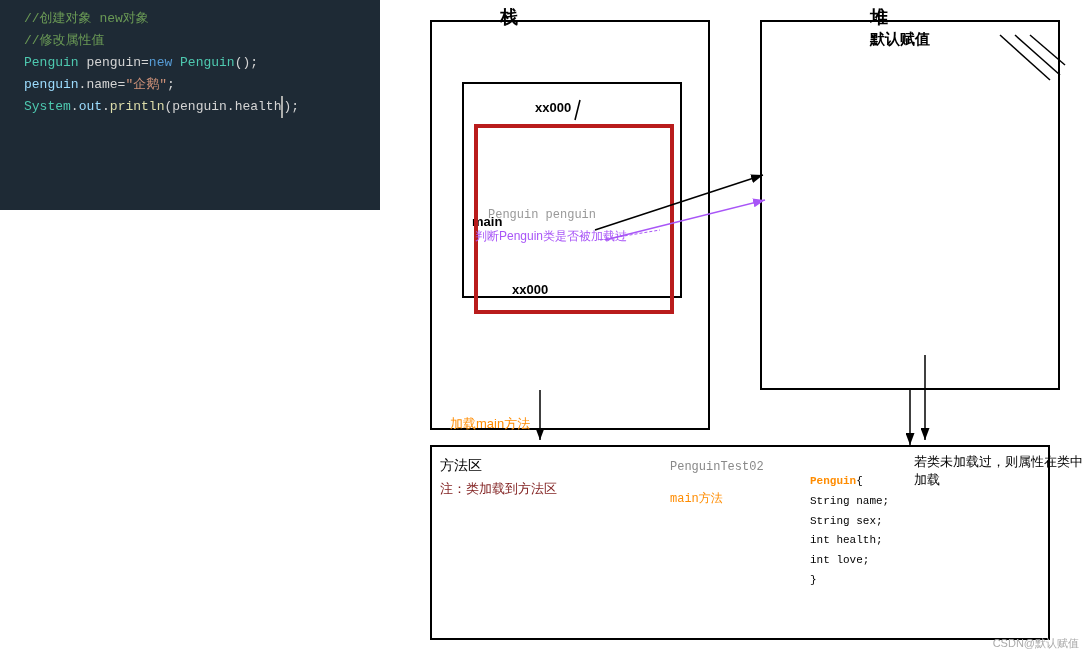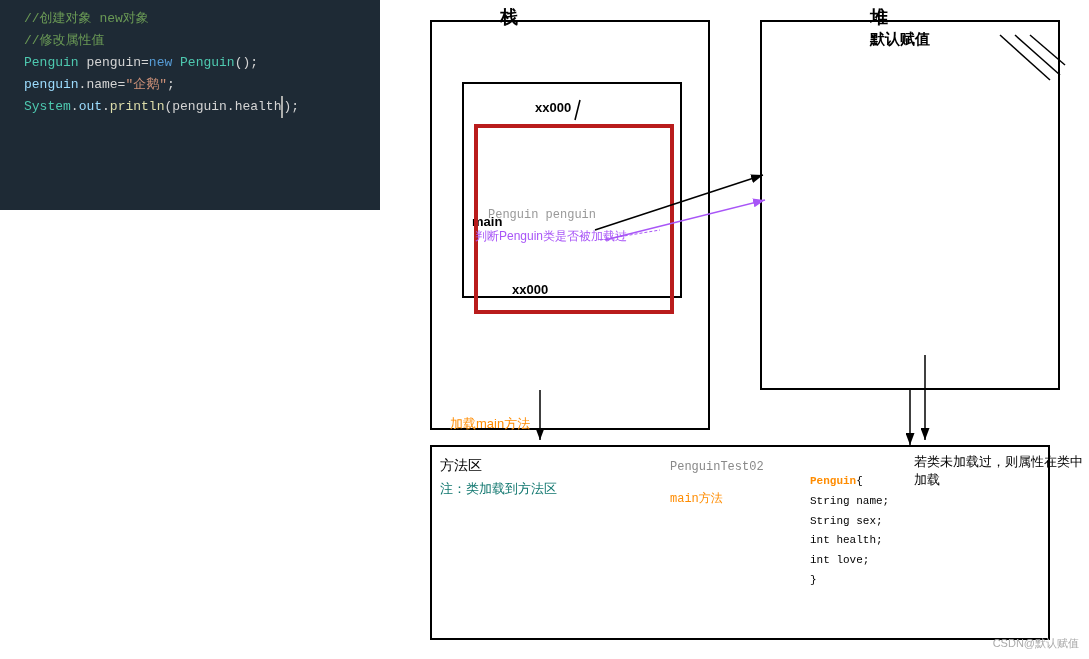--- a/index.html
+++ b/index.html
@@ -157,21 +157,21 @@
       top: 457px; left: 60px;
       font-size: 14px;
       font-family: Arial, sans-serif;
       color: #000;
     }
     .method-area-note {
       position: absolute;
       top: 480px; left: 60px;
       font-size: 13px;
       font-family: Liberation Sans, sans-serif;
-      color: #0f766e;
+      color: #7f1d1d;
     }
     .method-penguintest {
       position: absolute;
       top: 460px; left: 290px;
       font-size: 12px;
       color: #888;
       font-family: 'Courier New', monospace;
     }
     .method-main {
       position: absolute;

